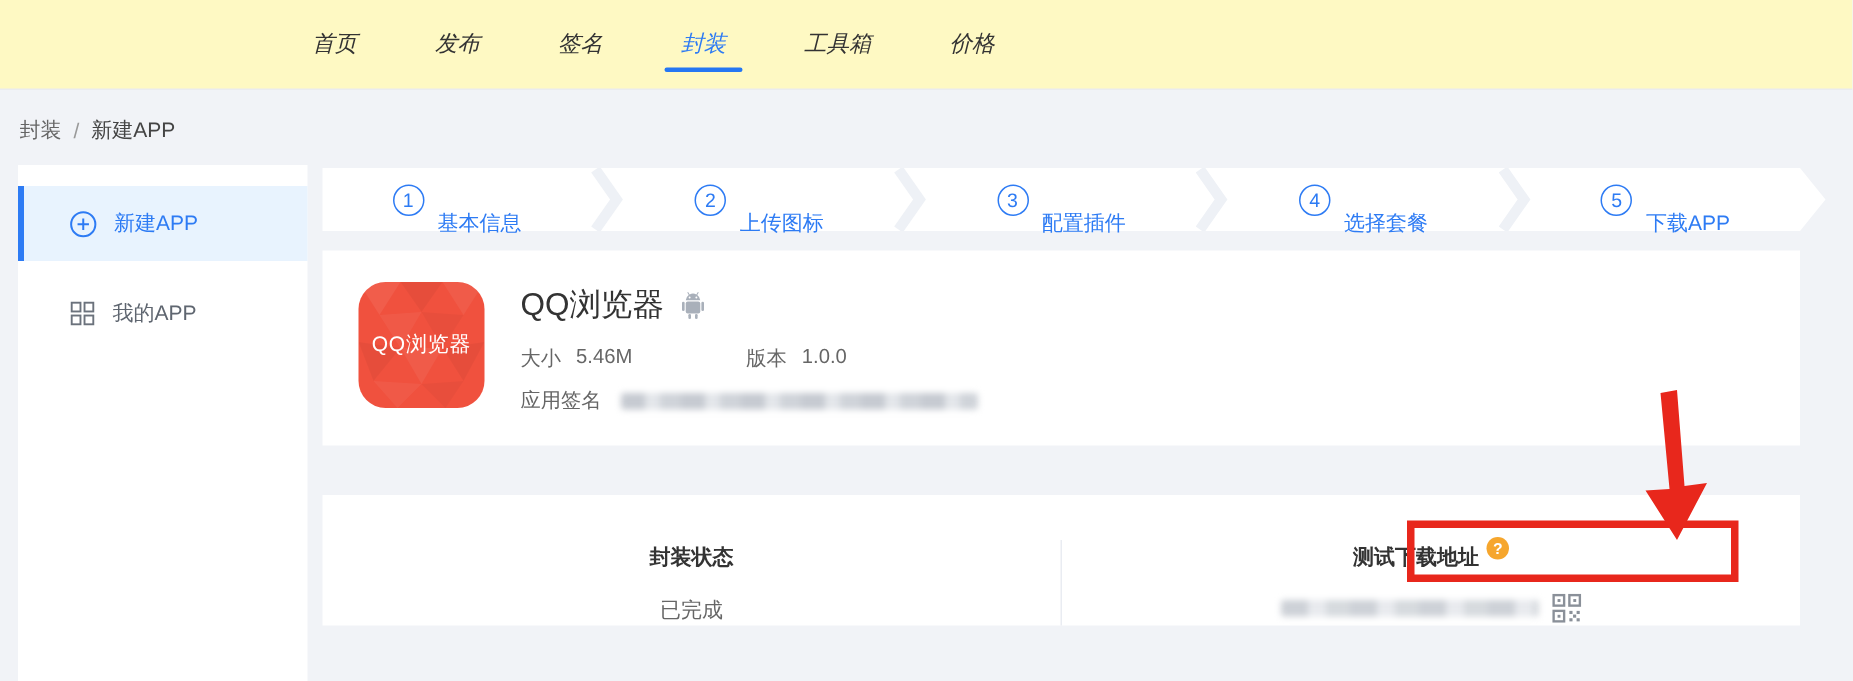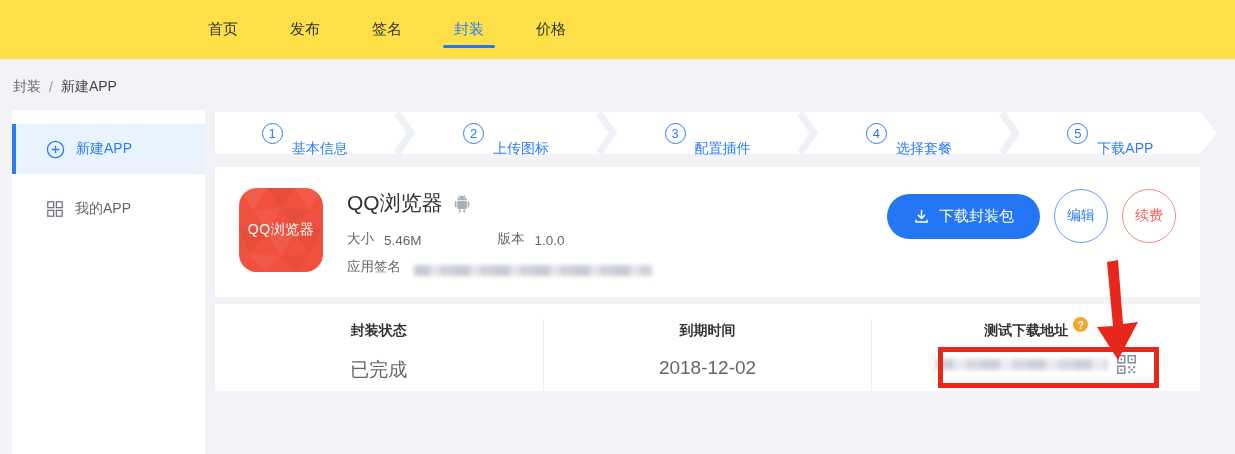--- a/index.html
+++ b/index.html
@@ -8,22 +8,22 @@
     position: relative;
     background: #f1f3f7;
     font-family: "Liberation Sans", "DejaVu Sans", sans-serif;
     overflow: hidden;
     color: #333;
   }
 
   
   .topnav {
     position: absolute; left:0; top:0; width:1235px; height:60px;
-    background:#fde047; border-bottom:1px solid #eaecef;
-    display:flex; align-items:stretch;
+    background:#fef9c3; border-bottom:1px solid #eaecef;
+    display:flex; align-items:stretch;font-style:italic;
   }
   .topnav-inner { display:flex; margin-left:208px; gap:52px; }
   .nav-item {
     position:relative; display:flex; align-items:center;
     font-size:15px; color:#333; cursor:pointer; white-space:nowrap;
   }
   .nav-item.active { color:#2d7bf4; }
   .nav-item.active::after {
     content:""; position:absolute; top:45px; left:50%; transform:translateX(-50%);
     width:52px; height:3px; background:#2577f3; border-radius:2px;
@@ -70,47 +70,47 @@
     background:#f0513e; overflow:hidden; flex:0 0 auto;
   }
   .app-icon svg { position:absolute; left:0; top:0; }
   .app-icon-label {
     position:absolute; inset:0; display:flex; align-items:center; justify-content:center;
     color:#fff; font-size:14px; letter-spacing:.5px;
   }
   .app-info { margin-left:24px; padding-top:1px; }
   .title-row { display:flex; align-items:center; gap:9px; }
   .app-name { font-size:21px; color:#333; }
-  .meta-row { margin-top:13px; font-size:13.5px; color:#666; display:flex; align-items:flex-end; }
+  .meta-row { margin-top:13px; font-size:13.5px; color:#666; display:flex; align-items:flex-start; }
   .meta-row .ml { margin-right:10px; }
   .gap1 { margin-right:76px; } .gap2 { }
-  .sig-row { margin-top:10px; font-size:13.5px; color:#666; display:flex; align-items:flex-end; gap:13px; }
+  .sig-row { margin-top:10px; font-size:13.5px; color:#666; display:flex; align-items:center; gap:13px; }
   .masked-sig {
     width:238px; height:11px; border-radius:2px; filter:blur(2px);
     background:repeating-linear-gradient(90deg,#c6cad1 0 16px,#e3e6ea 16px 26px,#cfd3d9 26px 40px);
   }
   .card-actions { position:absolute; right:24px; top:22px; display:flex; align-items:center; gap:14px; }
   .btn-primary {
     height:45px; border:none; border-radius:23px; background:#2576f4; color:#fff;
     font-size:15px; display:flex; align-items:center; gap:9px; padding:0 26px; cursor:pointer;
     font-family:inherit;
   }
   .circle-btn {
     width:54px; height:54px; border-radius:50%; background:#fff; display:flex;
     align-items:center; justify-content:center; font-size:14px; cursor:pointer; font-family:inherit;
   }
   .circle-btn.edit  { border:1px solid #6d9bf0; color:#2d7bf4; }
   .circle-btn.renew { border:1px solid #ef8a8a; color:#f25c5c; }
 
   
-  .status-card { margin-top:7px; height:87px; background:#fff; display:flex; padding:15px 0 0 0; }
+  .status-card { margin-top:33px; height:87px; background:#fff; display:flex; padding:30px 0 0 0; }
   .scol { flex:1; text-align:center; }
   .scol + .scol { border-left:1px solid #e9ecf2; }
   .slabel { font-size:14px; font-weight:bold; color:#333; display:inline-flex; align-items:flex-start; gap:5px; margin-top:3px; }
-  .svalue { margin-top:17px; font-size:19px; color:#666; }
+  .svalue { margin-top:17px; font-size:14px; color:#666; }
   .svalue-url { margin-top:14px; display:flex; justify-content:center; align-items:center; gap:8px; }
   .masked-url {
     width:172px; height:11px; border-radius:2px; filter:blur(2px); cursor:pointer;
     background:repeating-linear-gradient(90deg,#cdd1d7 0 18px,#e8eaee 18px 30px,#d6dade 30px 46px);
   }
   .help-badge {
     width:15px; height:15px; border-radius:50%; background:#f6a62d; color:#fff;
     font-size:10.5px; font-weight:bold; display:flex; align-items:center; justify-content:center;
     position:relative; top:-5px; cursor:pointer;
   }
@@ -131,20 +131,23 @@
         <span>首页</span>
       </div>
     <div class="nav-item">
         <span>发布</span>
       </div>
     <div class="nav-item">
         <span>签名</span>
       </div>
     <div class="nav-item active">
         <span>封装</span>
+      </div>
+    <div class="nav-item">
+        <span>工具箱</span>
       </div>
     <div class="nav-item">
         <span>价格</span>
       </div>
   </div>
 </div>
 
 <div class="breadcrumb">
   <span>封装</span>
   <span class="sep">/</span>
@@ -241,49 +244,28 @@
         <span class="ml">大小</span>
         <span class="gap1">5.46M</span>
         <span class="ml">版本</span>
         <span class="gap2">1.0.0</span>
       </div>
       <div class="sig-row">
         <span>应用签名</span>
         <span class="masked-sig"></span>
       </div>
     </div>
-    <div class="card-actions">
-      <button class="btn-primary">
-        <svg width="17" height="17" viewBox="0 0 20 20">
-          <path d="M10 3v9M6.2 8.6 10 12.4l3.8-3.8" fill="none" stroke="#fff" stroke-width="1.8" stroke-linecap="round" stroke-linejoin="round"></path>
-          <path d="M3.5 14.5v2h13v-2" fill="none" stroke="#fff" stroke-width="1.8" stroke-linecap="round"></path>
-        </svg>
-        <span>下载封装包</span>
-      </button>
-      <button class="circle-btn edit">
-          <span>编辑</span>
-        </button>
-      <button class="circle-btn renew">
-          <span>续费</span>
-        </button>
-    </div>
   </div>
 
   <div class="status-card">
     <div class="scol">
       <div class="slabel">
           <span>封装状态</span>
         </div>
       <div class="svalue">已完成</div>
-    </div>
-    <div class="scol">
-      <div class="slabel">
-          <span>到期时间</span>
-        </div>
-      <div class="svalue">2018-12-02</div>
     </div>
     <div class="scol">
       <div class="slabel">
         <span>测试下载地址</span>
         <span class="help-badge">?</span>
       </div>
       <div class="svalue-url">
         <span class="masked-url"></span>
         <svg width="21" height="21" viewBox="0 0 24 24">
           <rect x="2" y="2" width="8" height="8" fill="none" stroke="#8a9099" stroke-width="1.8"></rect>

